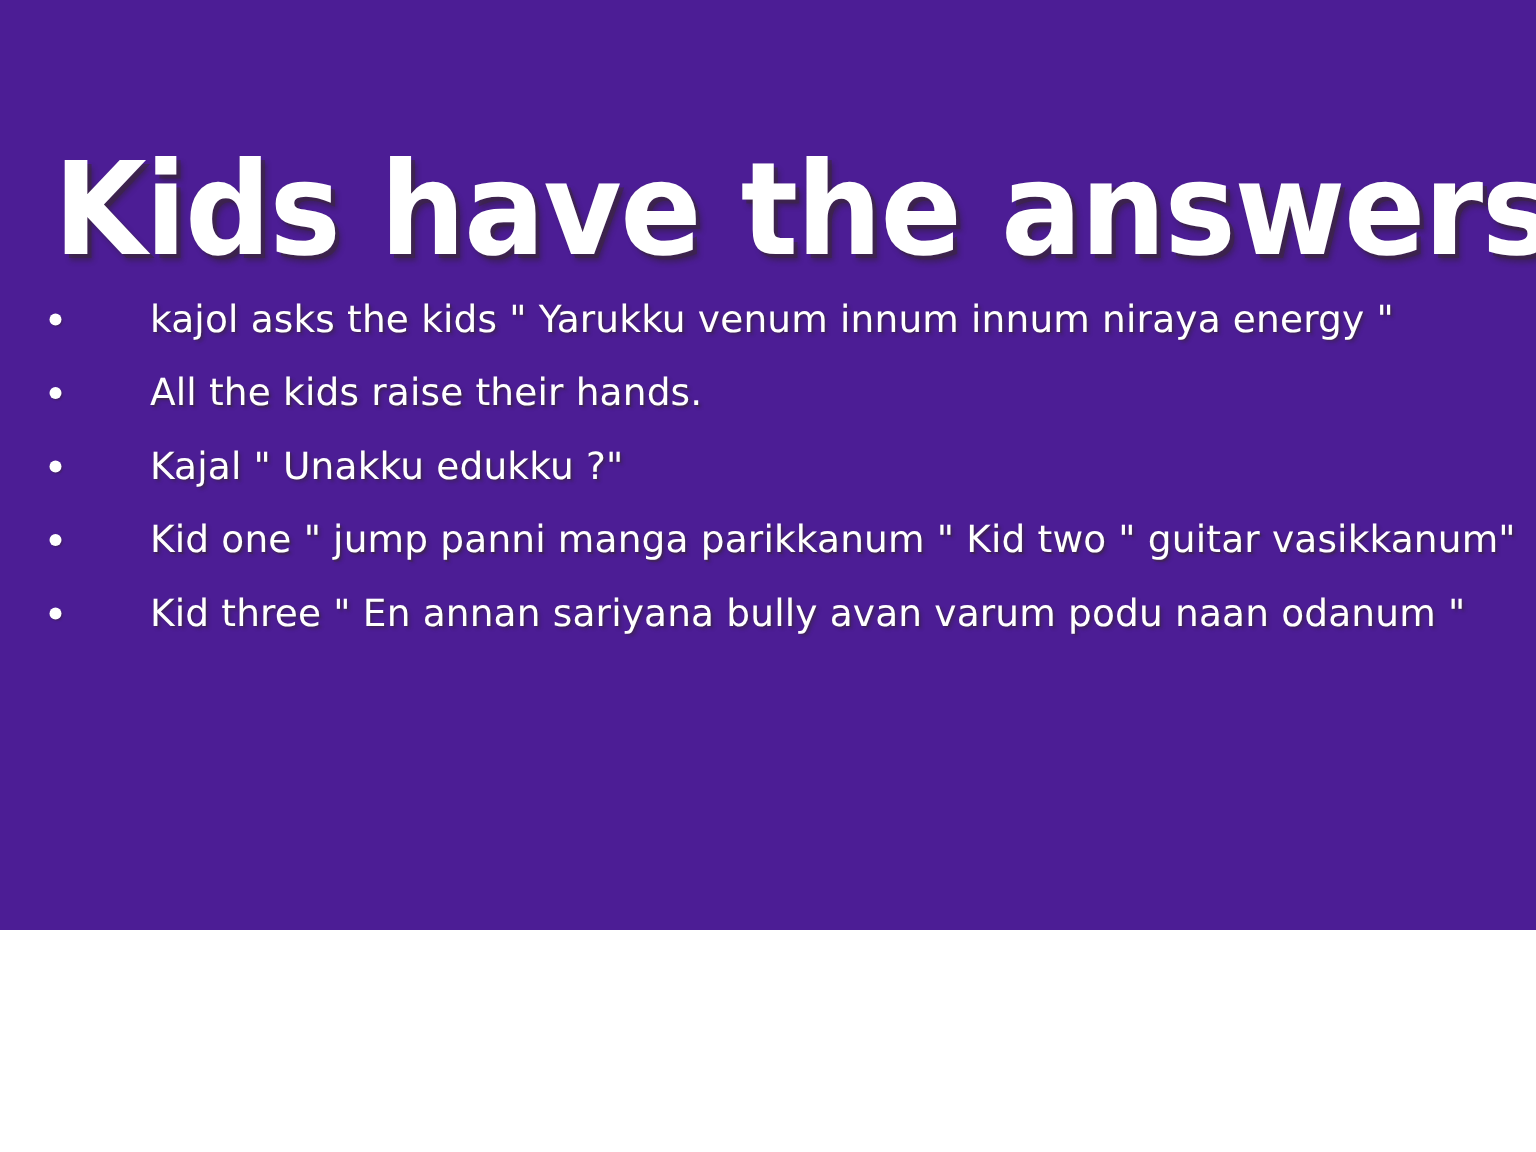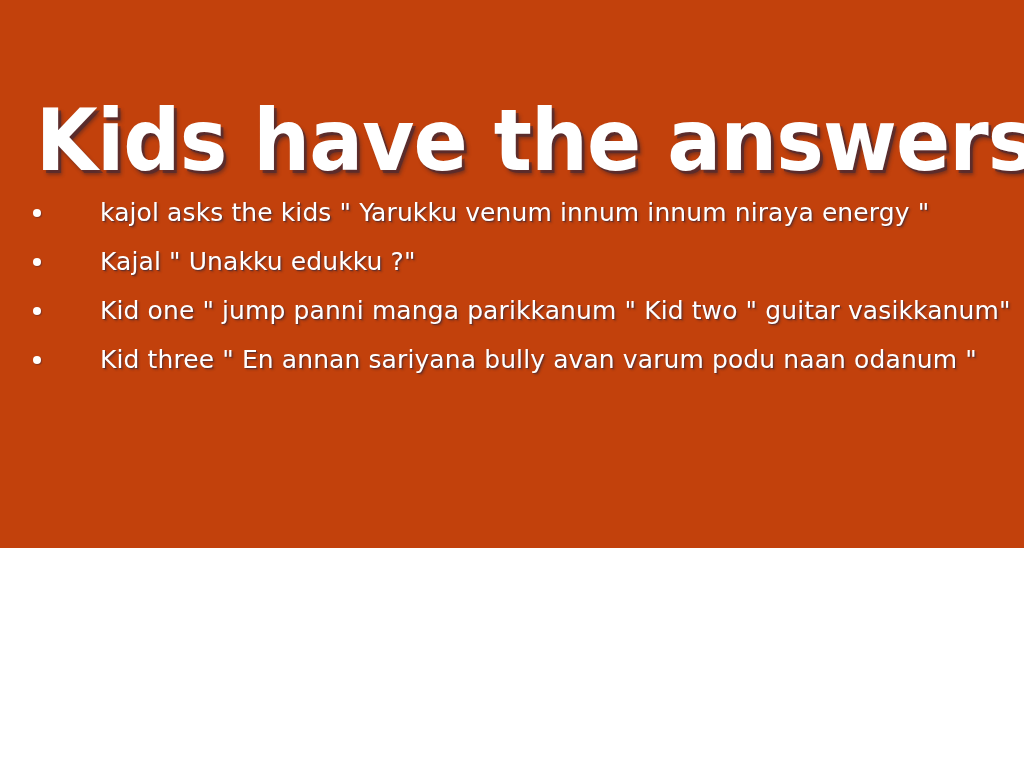--- a/index.html
+++ b/index.html
@@ -10,22 +10,22 @@
   body {
     width: 1024px;
     height: 768px;
     overflow: hidden;
     font-family: "Liberation Sans", sans-serif;
   }
 
   .slide {
     position: relative;
     width: 1024px;
-    height: 548px;
-    background: #c2410c;
+    height: 620px;
+    background: #4c1d95;
     box-sizing: border-box;
     overflow: hidden;
   }
 
   
   .slide-title {
     position: absolute;
     left: 0;
     top: 34px;
     width: 1024px;
@@ -97,20 +97,24 @@
 
   <h1 class="slide-title">Kids have the answers</h1>
 
   <ul class="bullet-list">
 
     <li class="bullet-item">
       <span class="bullet-marker"></span>
       <span class="bullet-text">kajol asks the kids " Yarukku venum innum innum niraya energy "</span>
     </li>
 
+    <li class="bullet-item">
+      <span class="bullet-marker"></span>
+      <span class="bullet-text">All the kids raise their hands.</span>
+    </li>
 
     <li class="bullet-item">
       <span class="bullet-marker"></span>
       <span class="bullet-text">Kajal " Unakku edukku ?"</span>
     </li>
 
     <li class="bullet-item">
       <span class="bullet-marker"></span>
       <span class="bullet-text">Kid one " jump panni manga parikkanum " Kid two " guitar vasikkanum"</span>
     </li>

